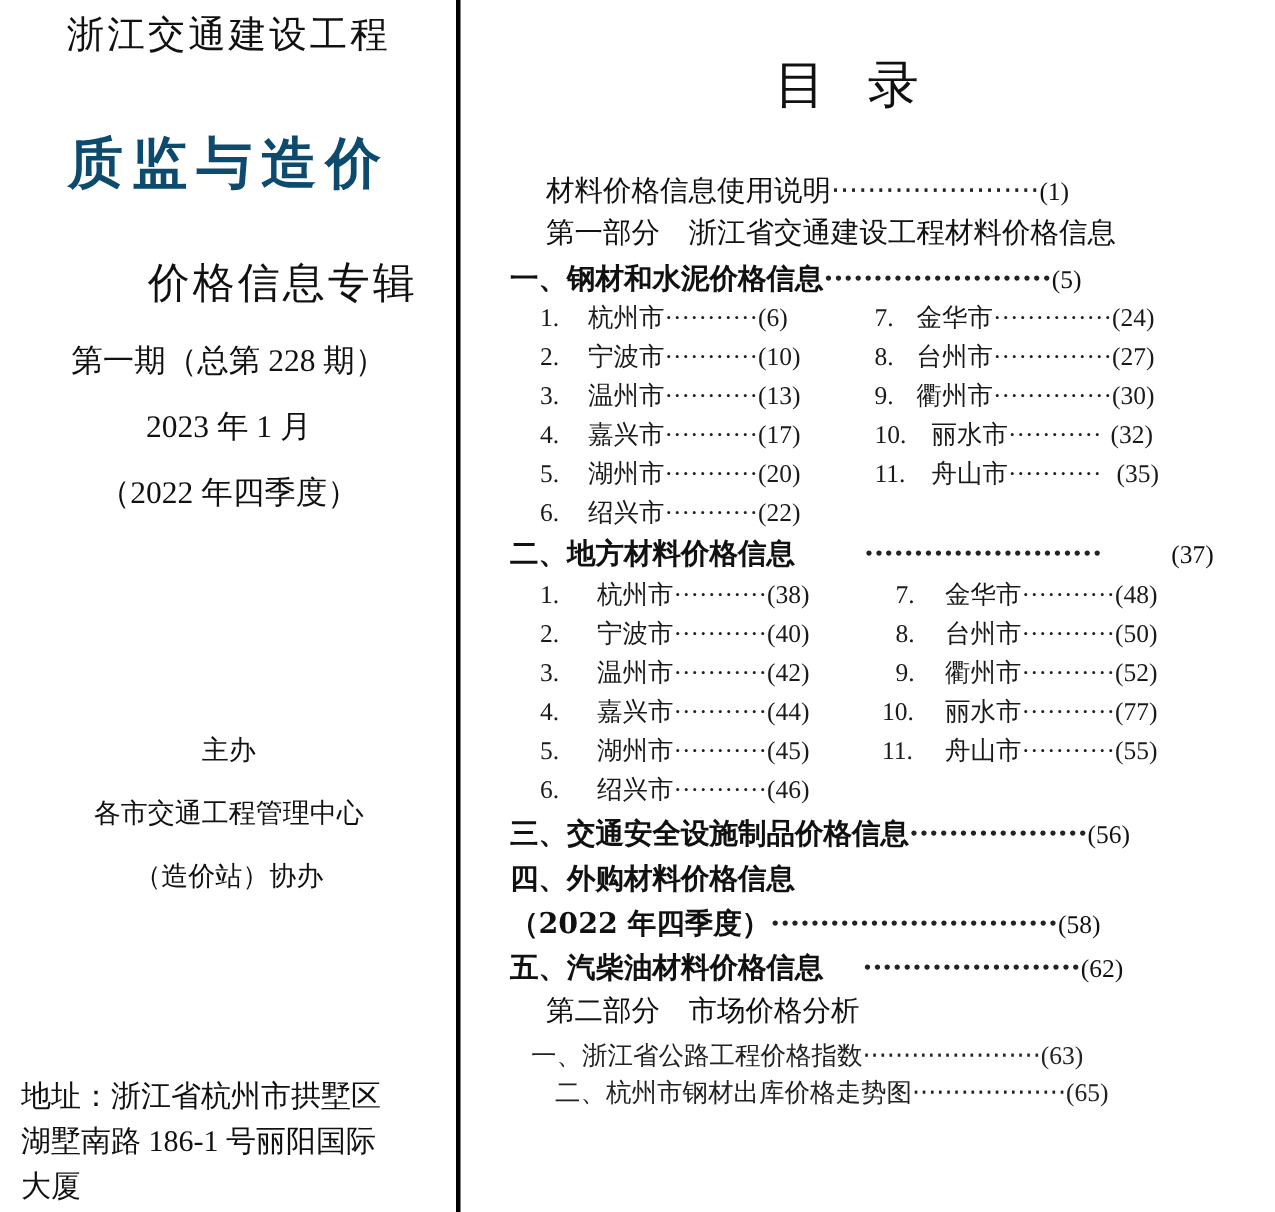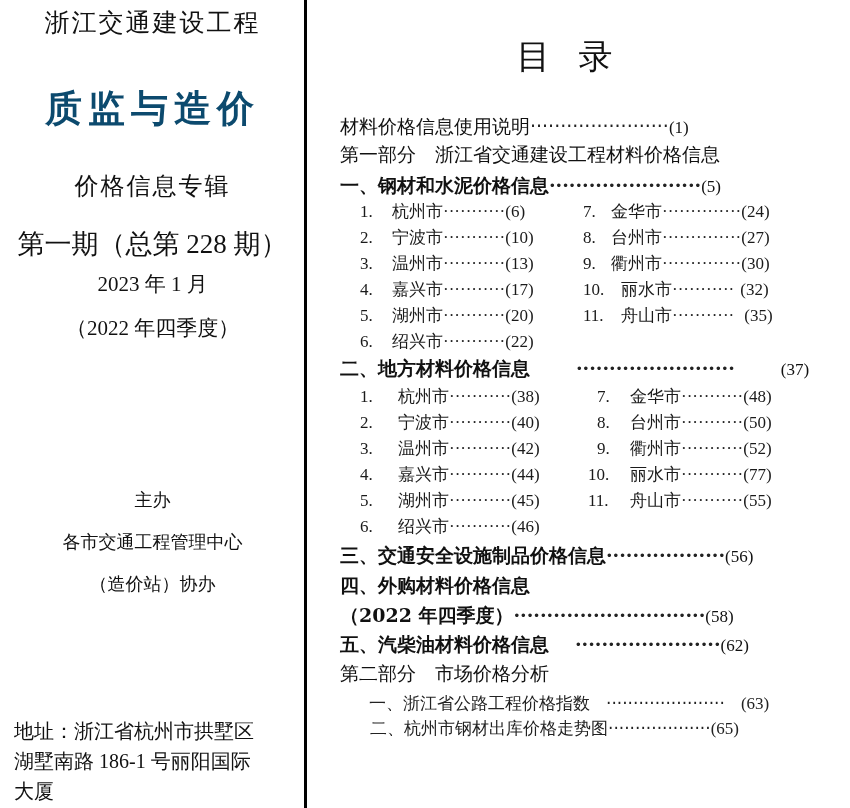--- a/index.html
+++ b/index.html
@@ -4,36 +4,36 @@
 <style>
   html, body { margin: 0; padding: 0; background: #ffffff; }
   body { width: 850px; height: 808px; position: relative; overflow: hidden; color: #111; }
 
   
   .cover { position: absolute; left: 0; top: 0; width: 305px; height: 808px; }
   .divider { position: absolute; left: 304px; top: 0; width: 3px; height: 808px; background: #000; }
   .c { position: absolute; left: 0; width: 305px; text-align: center; white-space: nowrap; }
   .pub-title { top: 6px; font-size: 25px; letter-spacing: 2px; font-family: "Liberation Serif", "DejaVu Serif", serif; }
   .mag-title { top: 84px; font-size: 37px; letter-spacing: 6px; color: #0c4a6e; font-weight: bold; font-family: "Liberation Serif", "DejaVu Serif", serif; }
-  .special { top: 170px; font-size: 24px; letter-spacing: 2px; font-family: "Liberation Serif", "DejaVu Serif", serif; }
-  .issue { top: 226px; font-size: 27px; font-family: "Liberation Serif", "DejaVu Serif", serif; }
+  .special { top: 170px; font-size: 28px; letter-spacing: 2px; font-family: "Liberation Serif", "DejaVu Serif", serif; padding-left: 36px; }
+  .issue { top: 226px; font-size: 21px; font-family: "Liberation Serif", "DejaVu Serif", serif; }
   .date { top: 270px; font-size: 21px; font-family: "Liberation Serif", "DejaVu Serif", serif; }
   .quarter { top: 314px; font-size: 21px; font-family: "Liberation Serif", "DejaVu Serif", serif; }
   .org { font-size: 18px; font-family: "Liberation Serif", "DejaVu Serif", serif; }
   .org1 { top: 446px; }
   .org2 { top: 488px; }
   .org3 { top: 530px; }
   .org4 { top: 572px; }
   .address { position: absolute; left: 14px; top: 716px; width: 285px; font-size: 20px; line-height: 30px; font-family: "Liberation Serif", "DejaVu Serif", serif; }
 
   
   .toc { position: absolute; left: 307px; top: 0; width: 543px; height: 656px; }
   .toc-title { position: absolute; left: 0; top: 34px; width: 543px; text-align: center; font-size: 34px; letter-spacing: 28px; font-family: "DejaVu Sans", "Liberation Sans", sans-serif; }
   .row { position: absolute; white-space: nowrap; display: flex; align-items: baseline; }
-  .lvl0 { font-size: 19px; font-family: "DejaVu Sans", "Liberation Sans", sans-serif; }
+  .lvl0 { font-size: 19px; font-family: "DejaVu Sans", "Liberation Sans", sans-serif; margin-left: 24px; }
   .lvl1 { font-size: 19px; font-weight: bold; font-family: "DejaVu Serif", "Liberation Serif", serif; }
   .lvl2 { font-size: 17px; font-family: "Liberation Serif", "DejaVu Serif", serif; color: #1a1a1a; }
   .lvl3 { font-size: 17px; font-family: "DejaVu Sans", "Liberation Sans", sans-serif; color: #222; }
   .dots { overflow: hidden; letter-spacing: 0px; color: #222; }
   .page { font-family: "Liberation Serif", "DejaVu Serif", serif; font-size: 17px; font-weight: normal; }
   .num { display: inline-block; font-family: "Liberation Serif", "DejaVu Serif", serif; }
 </style>
 </head>
 <body>
 
@@ -231,21 +231,21 @@
   <div class="row lvl1" style="left:33px; top:632px;">
     <span>五、汽柴油材料价格信息</span>
     <span style="display:inline-block;width:26px"></span>
     <span class="dots">······················</span>
     <span class="page">(62)</span>
   </div>
 
   <div class="row lvl0" style="left:33px; top:661px;">
     <span>第二部分　市场价格分析</span>
   </div>
-  <div class="row lvl3" style="left:62px; top:692px;gap:16px;">
+  <div class="row lvl3" style="left:47px; top:692px;">
     <span>一、浙江省公路工程价格指数</span>
     <span class="dots">······················</span>
     <span class="page">(63)</span>
   </div>
   <div class="row lvl3" style="left:63px; top:717px;">
     <span>二、杭州市钢材出库价格走势图</span>
     <span class="dots">···················</span>
     <span class="page">(65)</span>
   </div>
 </div>

